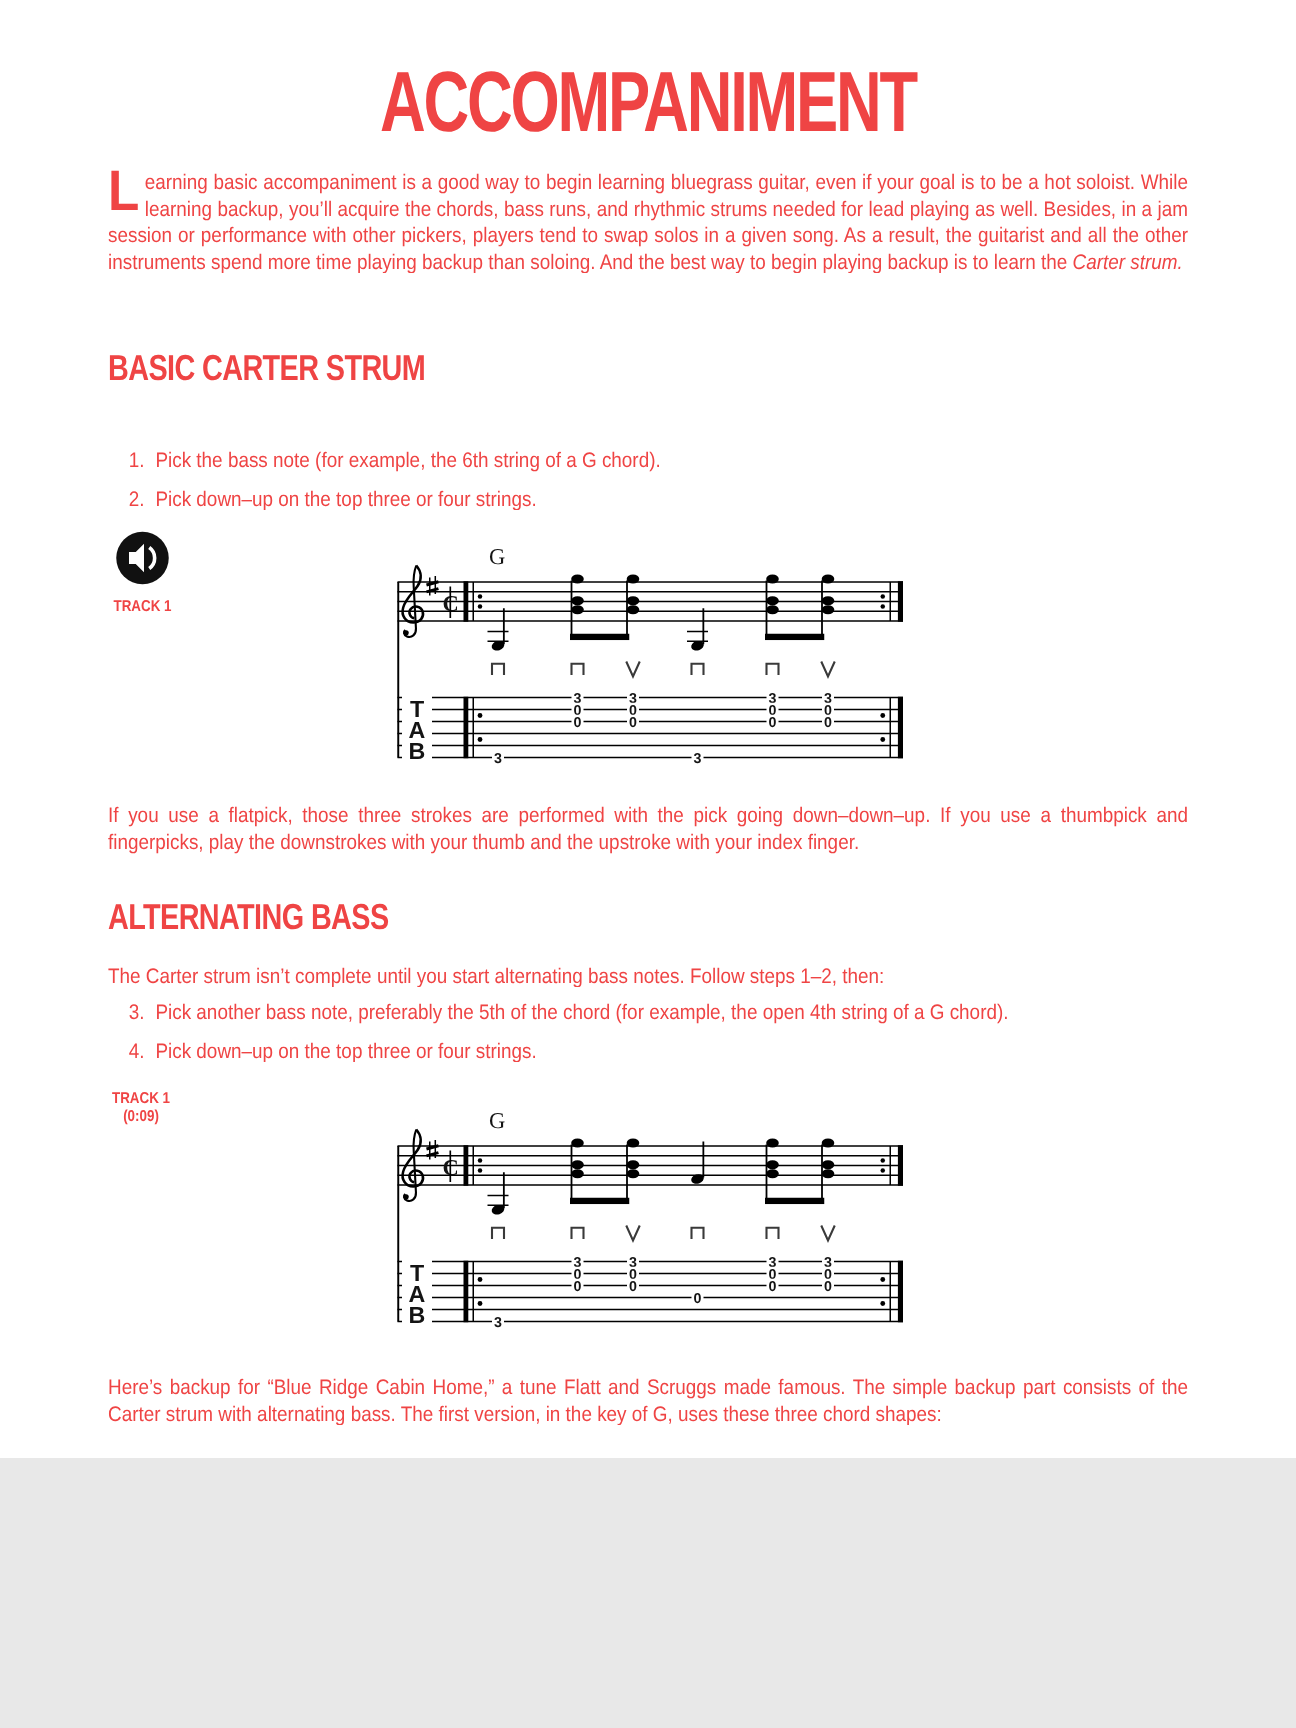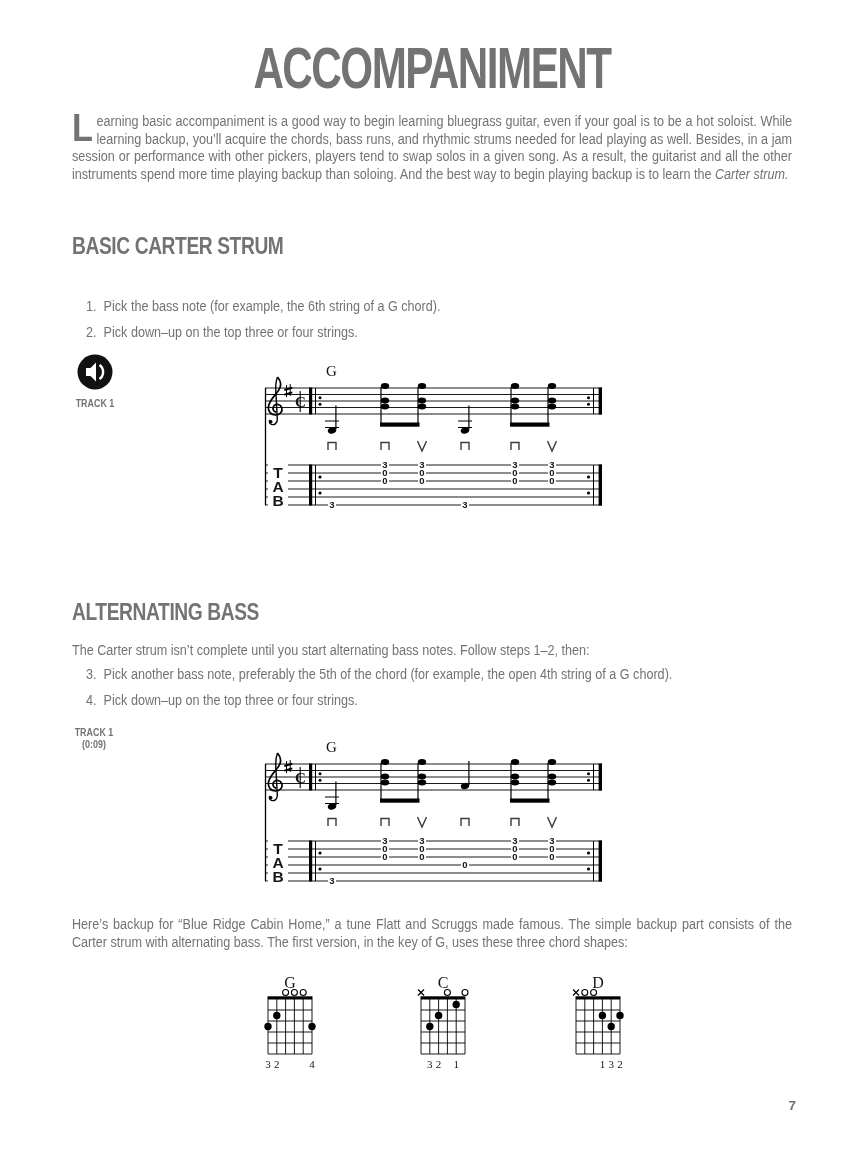--- a/index.html
+++ b/index.html
@@ -1,18 +1,18 @@
 <!DOCTYPE html>
 <html><head>
 <meta charset="utf-8">
 <style>
   html,body { margin:0; padding:0; background:#e8e8e8; }
   .page {
-    position:relative; width:864px; height:1152px; margin:0 auto;
-    background:#fff; color:#737373; overflow:hidden;
+    position:relative; width:864px; height:972px; margin:0 auto;
+    background:#fff; color:#ef4444; overflow:hidden;
     font-family:"Liberation Sans", sans-serif;
   }
   .abs { position:absolute; }
   .page-title {
     left:0; top:40px; width:864px; text-align:center;
     font-size:57px; font-weight:800; letter-spacing:-2px; line-height:1;
     transform:scaleX(0.74); transform-origin:50% 50%;
     white-space:nowrap;
   }
   .sec-heading {
@@ -183,20 +183,23 @@
         <path d="M 292.5 77 L 297 87 L 301.5 77" fill="none" stroke="#3a3a3a" stroke-width="1.4"></path>
         <rect x="125" y="58.5" width="39.5" height="4.2"></rect>
         <rect x="255" y="58.5" width="39.5" height="4.2"></rect>
         <rect x="13" y="98" width="20" height="46" fill="#fff"></rect>
         <text x="23" y="114" text-anchor="middle" font-size="15.5" font-weight="bold" font-family="&quot;Liberation Sans&quot;, sans-serif">T</text>
         <text x="23" y="128" text-anchor="middle" font-size="15.5" font-weight="bold" font-family="&quot;Liberation Sans&quot;, sans-serif">A</text>
         <text x="23" y="142" text-anchor="middle" font-size="15.5" font-weight="bold" font-family="&quot;Liberation Sans&quot;, sans-serif">B</text>
       </svg>
   </div>
 
+  <div class="abs para-outer" style="top:535px;">
+    <div class="para-inner">If you use a flatpick, those three strokes are performed with the pick going down–down–up. If you use a thumbpick and fingerpicks, play the downstrokes with your thumb and the upstroke with your index finger.</div>
+  </div>
 
   <div class="abs sec-heading" style="left:72px; top:600px;">ALTERNATING BASS</div>
 
   <div class="abs para-outer" style="top:642px;">
     <div class="para-inner">The Carter strum isn’t complete until you start alternating bass notes. Follow steps 1–2, then:</div>
   </div>
 
   <div class="abs steps" style="top:665px;">
     <div class="steps-inner">
       <div class="step-row">

